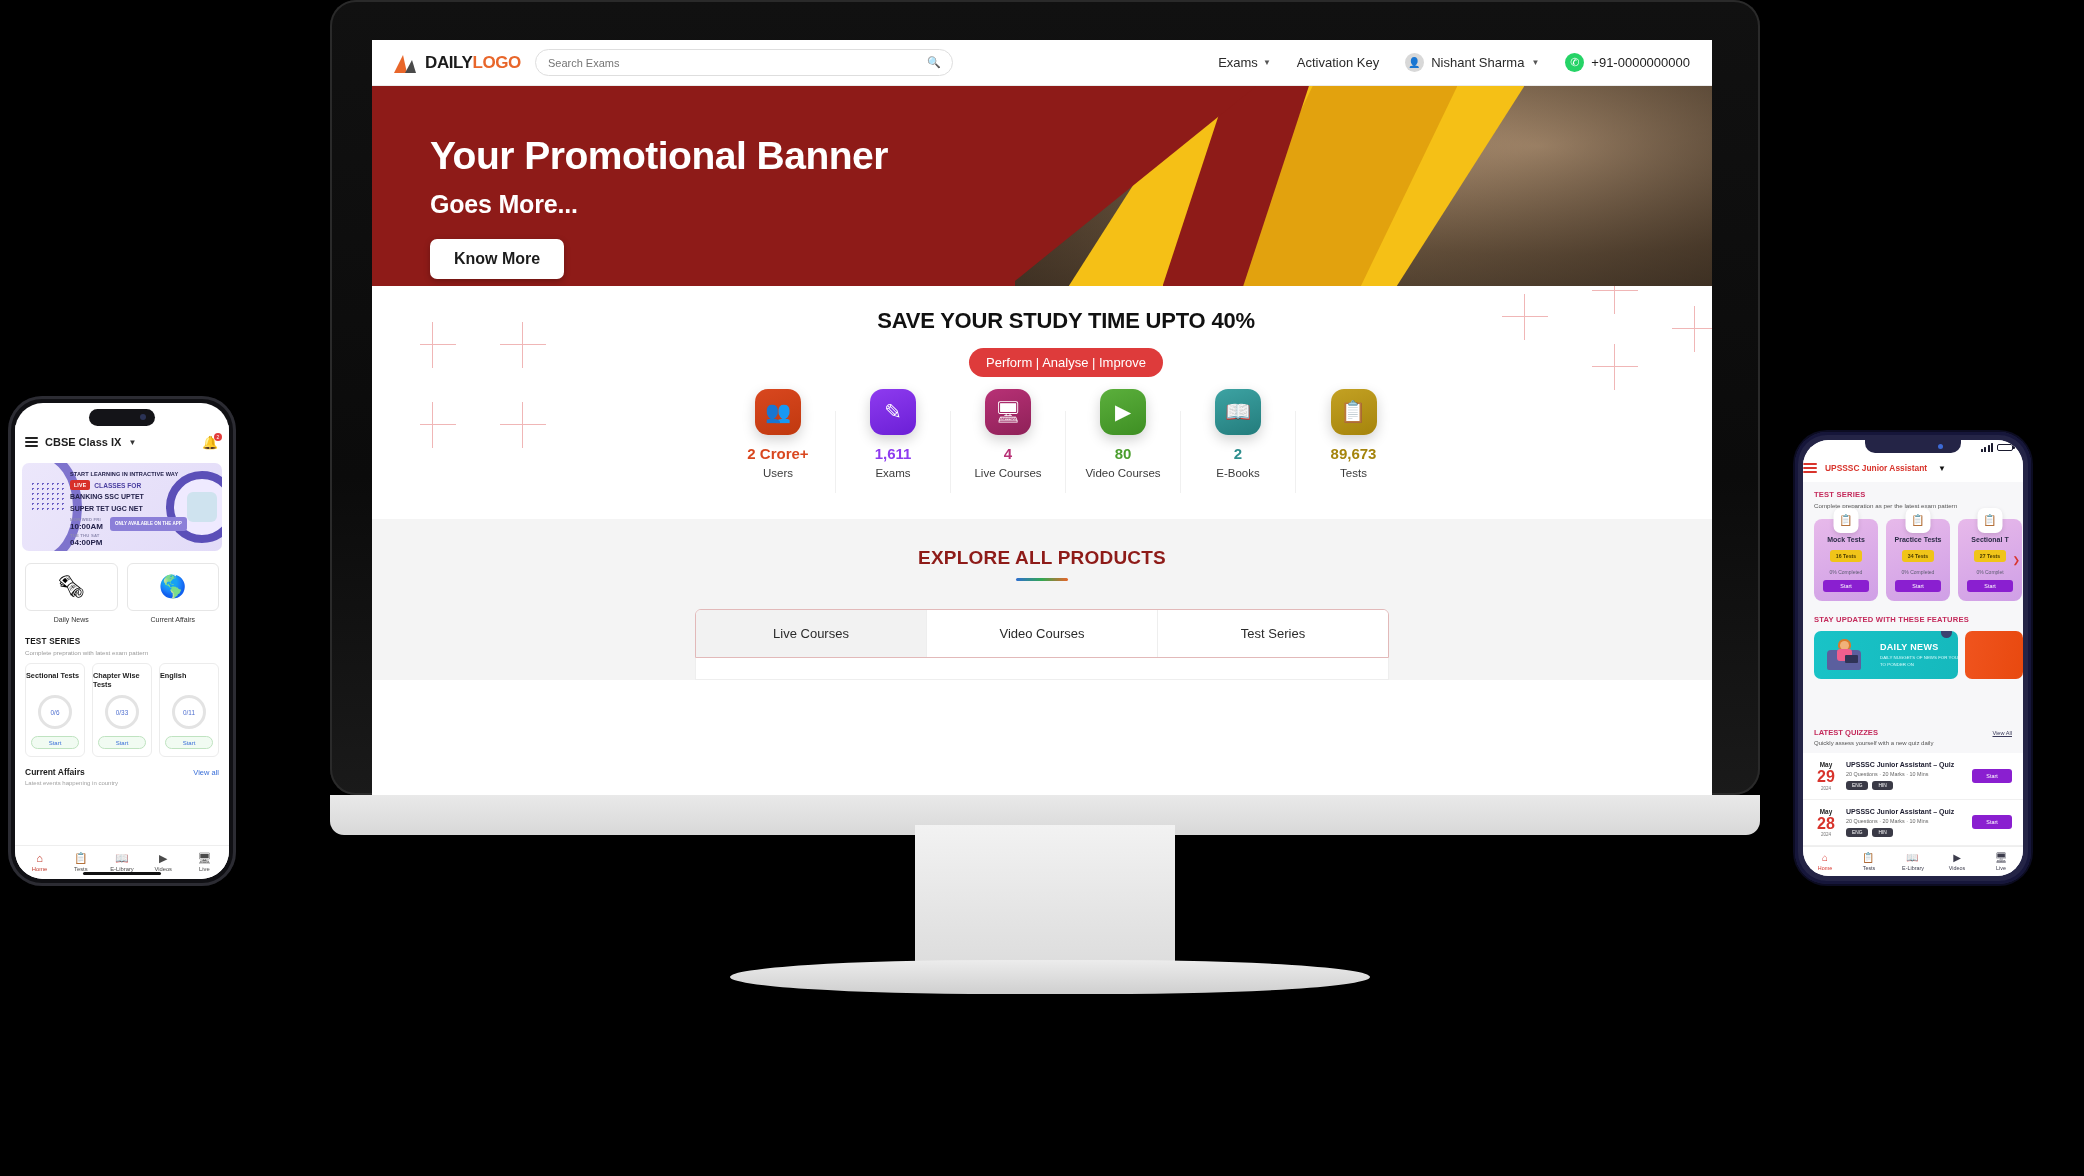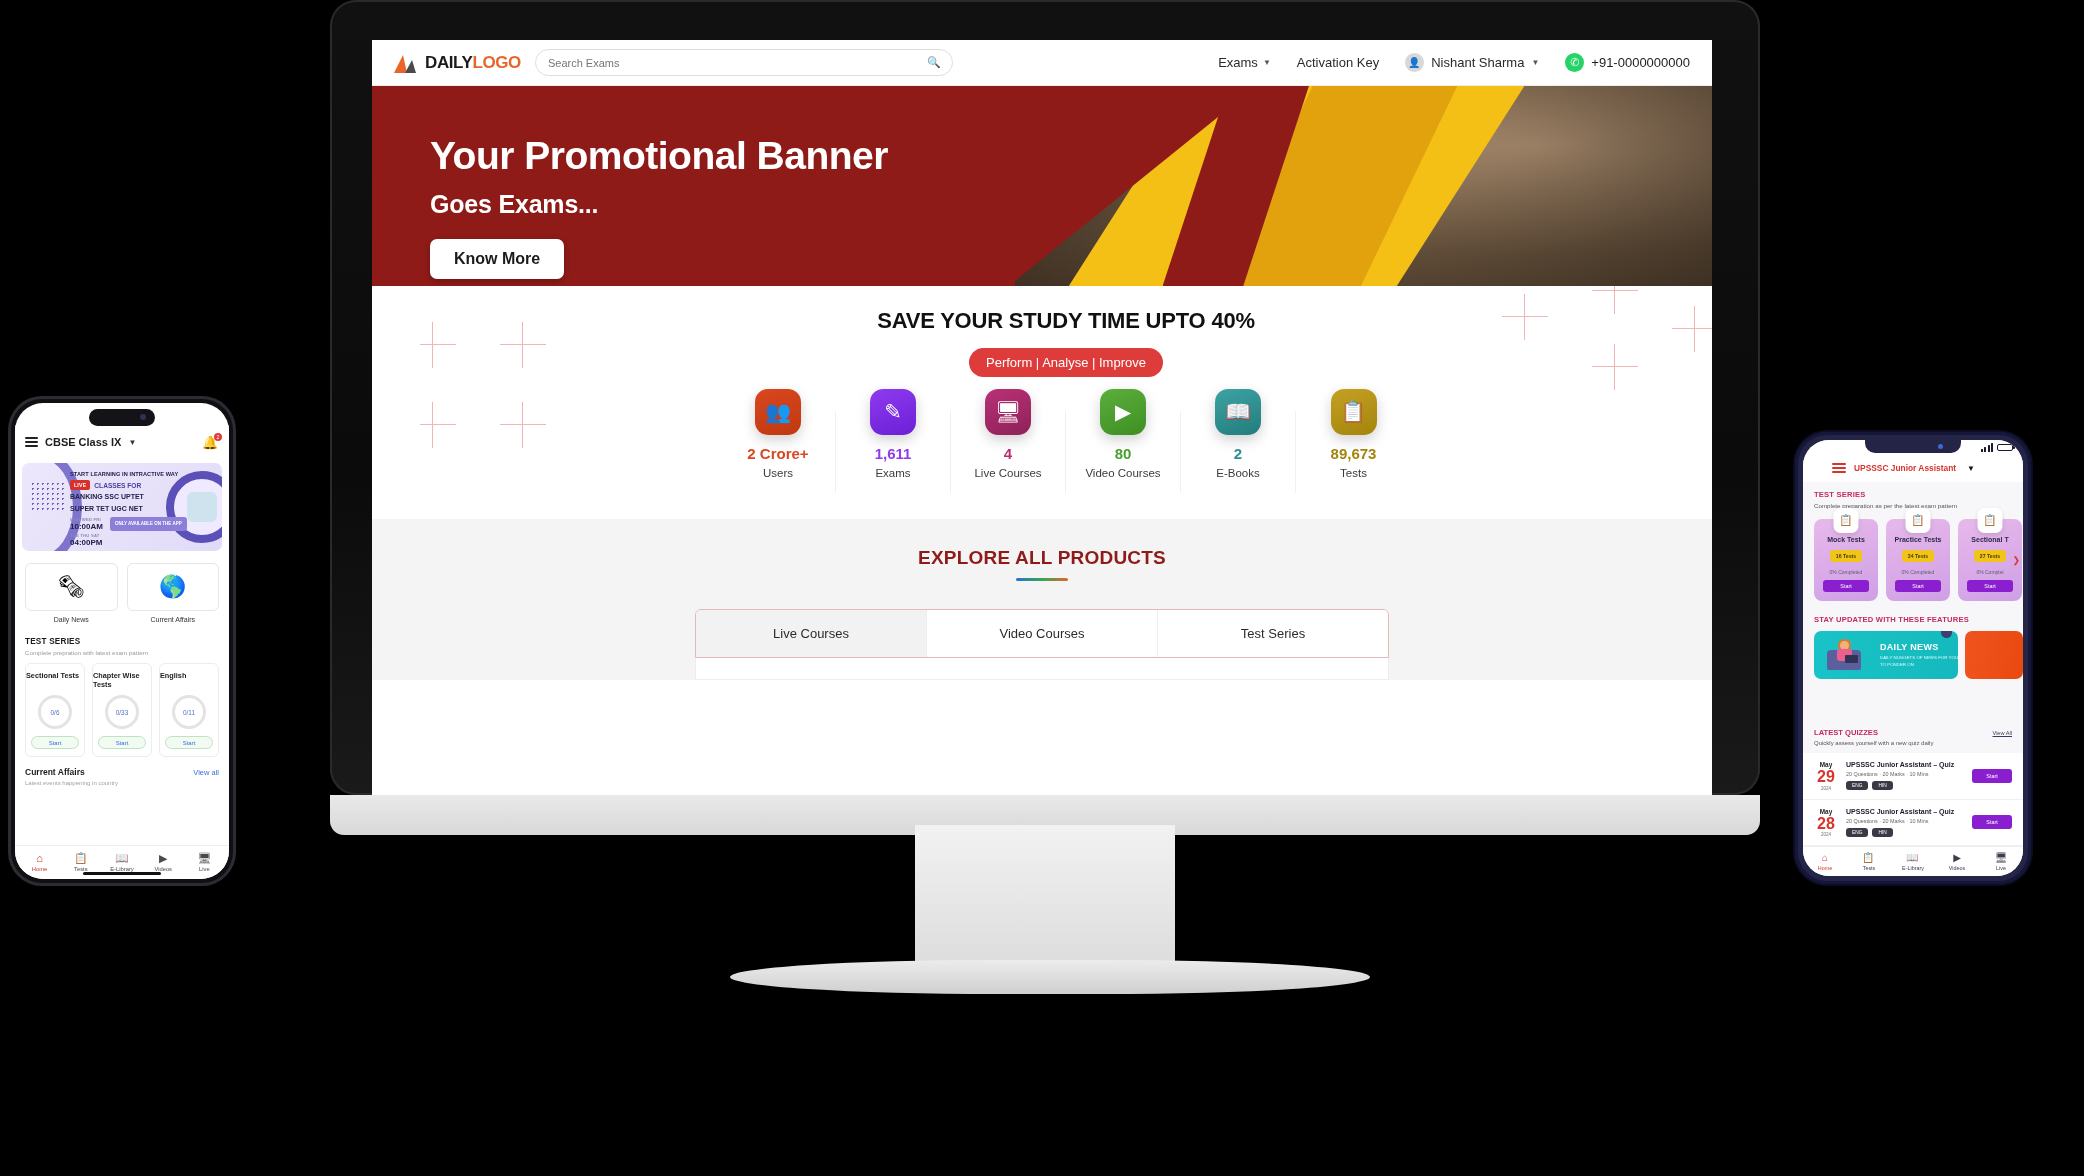--- a/index.html
+++ b/index.html
@@ -312,21 +312,21 @@
   .pr-status {
     height:14px; display:flex; align-items:center; justify-content:flex-end;
     gap:4px; padding:0 10px; background:#fff;
   }
   .sig { display:flex; align-items:flex-end; gap:1.3px; }
   .sig i { display:block; width:2px; background:#1a1a2e; border-radius:.5px;}
   .sig i:nth-child(1){height:3px}.sig i:nth-child(2){height:5px}
   .sig i:nth-child(3){height:7px}.sig i:nth-child(4){height:9px}
   .batt { width:16px; height:7px; border:1.2px solid #1a1a2e; border-radius:2px; position:relative;}
   .batt:after{content:"";position:absolute;right:-3px;top:1.8px;width:1.6px;height:3px;background:#1a1a2e;border-radius:0 1px 1px 0;}
-  .pr-head { height:28px; background:#fff; display:flex; align-items:center; padding:0 29px; gap:8px; }
+  .pr-head { height:28px; background:#fff; display:flex; align-items:center; padding:0 0; gap:8px; }
   .burgerR { width:14px; display:flex; flex-direction:column; gap:2.4px; }
   .burgerR i { display:block; height:2px; background:#d8342c; border-radius:1px; }
   .pr-title { font-size:8.4px; font-weight:700; color:#d8342c; }
   .pr-caret { font-size:8px; color:#111; margin-left:3px;}
   .pr-body { padding:8px 0 0; }
   .pr-h { font-size:7.6px; font-weight:800; color:#c42a5b; padding:0 11px; letter-spacing:.2px;}
   .pr-sub { font-size:6.2px; color:#555; padding:3px 11px 0; }
   .pr-cards { display:flex; gap:8px; padding:10px 0 0 11px; position:relative;}
   .pr-card {
     width:64px; border-radius:8px; padding:17px 0 9px; text-align:center; position:relative;
@@ -444,21 +444,21 @@
       </div>
 
       <div class="banner">
         <div class="banner-photo"></div>
         <div class="banner-yellow"></div>
         <div class="banner-yellow2"></div>
         <div class="banner-red2"></div>
         <div class="banner-red"></div>
         <div class="banner-inner">
           <div class="banner-h1">Your Promotional Banner</div>
-          <div class="banner-h2">Goes Exams...</div>
+          <div class="banner-h2">Goes More...</div>
           <button class="know-more">Know More</button>
         </div>
       </div>
 
       <div class="stats-band">
         <div class="plus-deco" style="left:-10px;top:18px;width:240px;height:160px;">
           <span class="h" style="left:0;top:40px"></span>
             <span class="v" style="left:22px;top:18px"></span>
           <span class="h" style="left:90px;top:40px"></span>
             <span class="v" style="left:112px;top:18px"></span>

